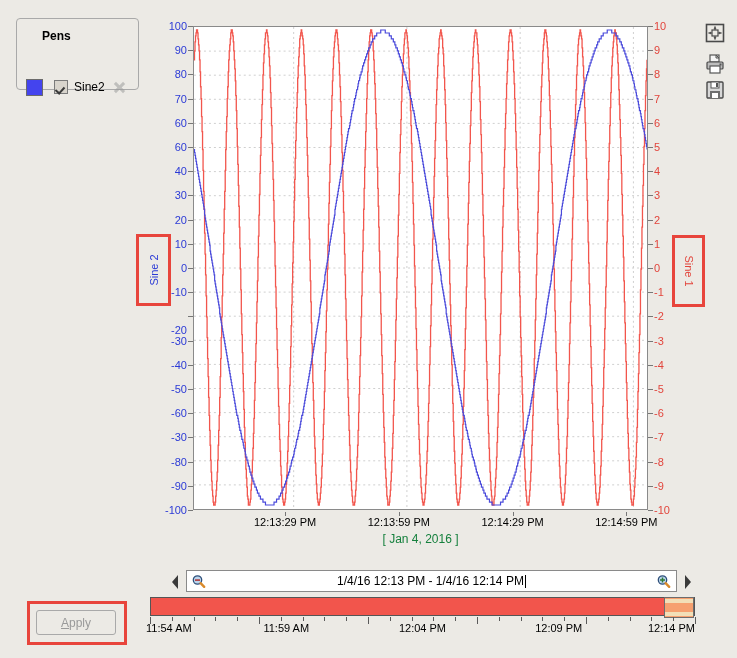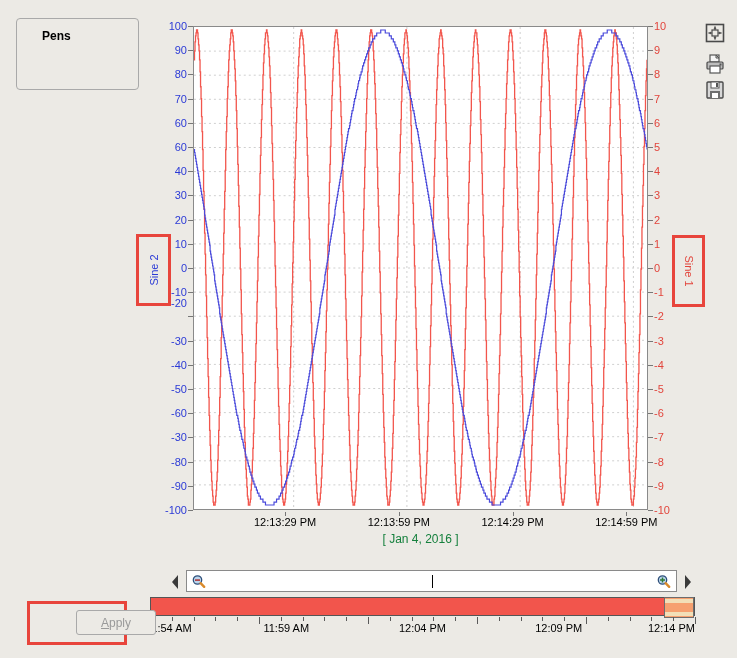--- a/index.html
+++ b/index.html
@@ -107,31 +107,37 @@
   #timeline-ticks{position:absolute;left:0;top:20px;width:100%;height:8px;}
   #timeline-ticks .t{position:absolute;top:0;width:1px;background:#5a5a5a;}
   #timeline-labels{position:absolute;left:150px;top:622px;width:545px;height:16px;}
   #timeline-labels .tl{position:absolute;top:0;font-size:11px;color:#000;white-space:nowrap;}
 
   
   #apply-box{position:absolute;left:27px;top:601px;width:94px;height:38px;border:3px solid #E8453C;}
   #apply-button{
     position:absolute;left:6px;top:6px;width:78px;height:23px;
     background:#ECEAE5;border:1px solid #A9A9A9;border-radius:3px;
-    color:#9a9a9a;font-size:12px;display:flex;align-items:center;justify-content:center;margin-left:40px;
+    color:#9a9a9a;font-size:12px;display:flex;align-items:center;justify-content:center;
   }
   #apply-button u{text-decoration:underline;}
 </style>
 </head>
 <body>
 
 <div id="pens-group">
   <div id="pens-title">Pens</div>
 
 
+  <div class="pen-row r1">
+    <div class="pen-swatch" style="background:#4444EE"></div>
+    <div class="pen-check"></div>
+    <div class="pen-label">Sine2</div>
+    <div class="pen-x"></div>
+  </div>
 </div>
 
 <div id="chart-area">
   <svg id="grid-svg" viewBox="0 0 455 484" preserveAspectRatio="none">
       <line x1="0" x2="455" y1="24.200000000000003" y2="24.200000000000003" stroke="#cfcfcf" stroke-width="1" stroke-dasharray="2,3"></line>
       <line x1="0" x2="455" y1="48.400000000000006" y2="48.400000000000006" stroke="#cfcfcf" stroke-width="1" stroke-dasharray="2,3"></line>
       <line x1="0" x2="455" y1="72.6" y2="72.6" stroke="#cfcfcf" stroke-width="1" stroke-dasharray="2,3"></line>
       <line x1="0" x2="455" y1="96.80000000000001" y2="96.80000000000001" stroke="#cfcfcf" stroke-width="1" stroke-dasharray="2,3"></line>
       <line x1="0" x2="455" y1="121" y2="121" stroke="#cfcfcf" stroke-width="1" stroke-dasharray="2,3"></line>
       <line x1="0" x2="455" y1="145.2" y2="145.2" stroke="#cfcfcf" stroke-width="1" stroke-dasharray="2,3"></line>
@@ -177,21 +183,21 @@
     <div class="axis-label" style="top: 169.4px;">30</div>
     <div class="tick" style="top: 169.4px;"></div>
     <div class="axis-label" style="top: 193.6px;">20</div>
     <div class="tick" style="top: 193.6px;"></div>
     <div class="axis-label" style="top: 217.8px;">10</div>
     <div class="tick" style="top: 217.8px;"></div>
     <div class="axis-label" style="top: 242px;">0</div>
     <div class="tick" style="top: 242px;"></div>
     <div class="axis-label" style="top: 266.2px;">-10</div>
     <div class="tick" style="top: 266.2px;"></div>
-    <div class="axis-label" style="top: 277px; margin-left: 31px;">-20</div>
+    <div class="axis-label" style="top: 304px; margin-left: 31px;">-20</div>
     <div class="tick" style="top: 290.4px;"></div>
     <div class="axis-label" style="top: 314.6px;">-30</div>
     <div class="tick" style="top: 314.6px;"></div>
     <div class="axis-label" style="top: 338.8px;">-40</div>
     <div class="tick" style="top: 338.8px;"></div>
     <div class="axis-label" style="top: 363px;">-50</div>
     <div class="tick" style="top: 363px;"></div>
     <div class="axis-label" style="top: 387.2px;">-60</div>
     <div class="tick" style="top: 387.2px;"></div>
     <div class="axis-label" style="top: 411.4px;">-30</div>
@@ -303,20 +309,21 @@
   </div>
 
   <div id="range-field">
     <span class="mag" id="zoom-out-icon">
       <svg width="16" height="16" viewBox="0 0 16 16">
         <circle cx="6.5" cy="6" r="4.2" fill="#bcd6ee" stroke="#30507a" stroke-width="1.3"></circle>
         <rect x="4" y="5.3" width="5" height="1.6" fill="#b03a3a"></rect>
         <path d="M9.6 9.2 L13.2 12.8" stroke="#d98a2b" stroke-width="2.4" stroke-linecap="round"></path>
       </svg>
     </span>
+    <span id="range-value">1/4/16 12:13 PM - 1/4/16 12:14 PM</span>
       <span id="range-caret"></span>
     <span class="mag" id="zoom-in-icon">
       <svg width="16" height="16" viewBox="0 0 16 16">
         <circle cx="6.5" cy="6" r="4.2" fill="#bcd6ee" stroke="#30507a" stroke-width="1.3"></circle>
         <path d="M4 6.1 h5 M6.5 3.6 v5" stroke="#2e7a35" stroke-width="1.5"></path>
         <path d="M9.6 9.2 L13.2 12.8" stroke="#d98a2b" stroke-width="2.4" stroke-linecap="round"></path>
       </svg>
     </span>
   </div>
 

